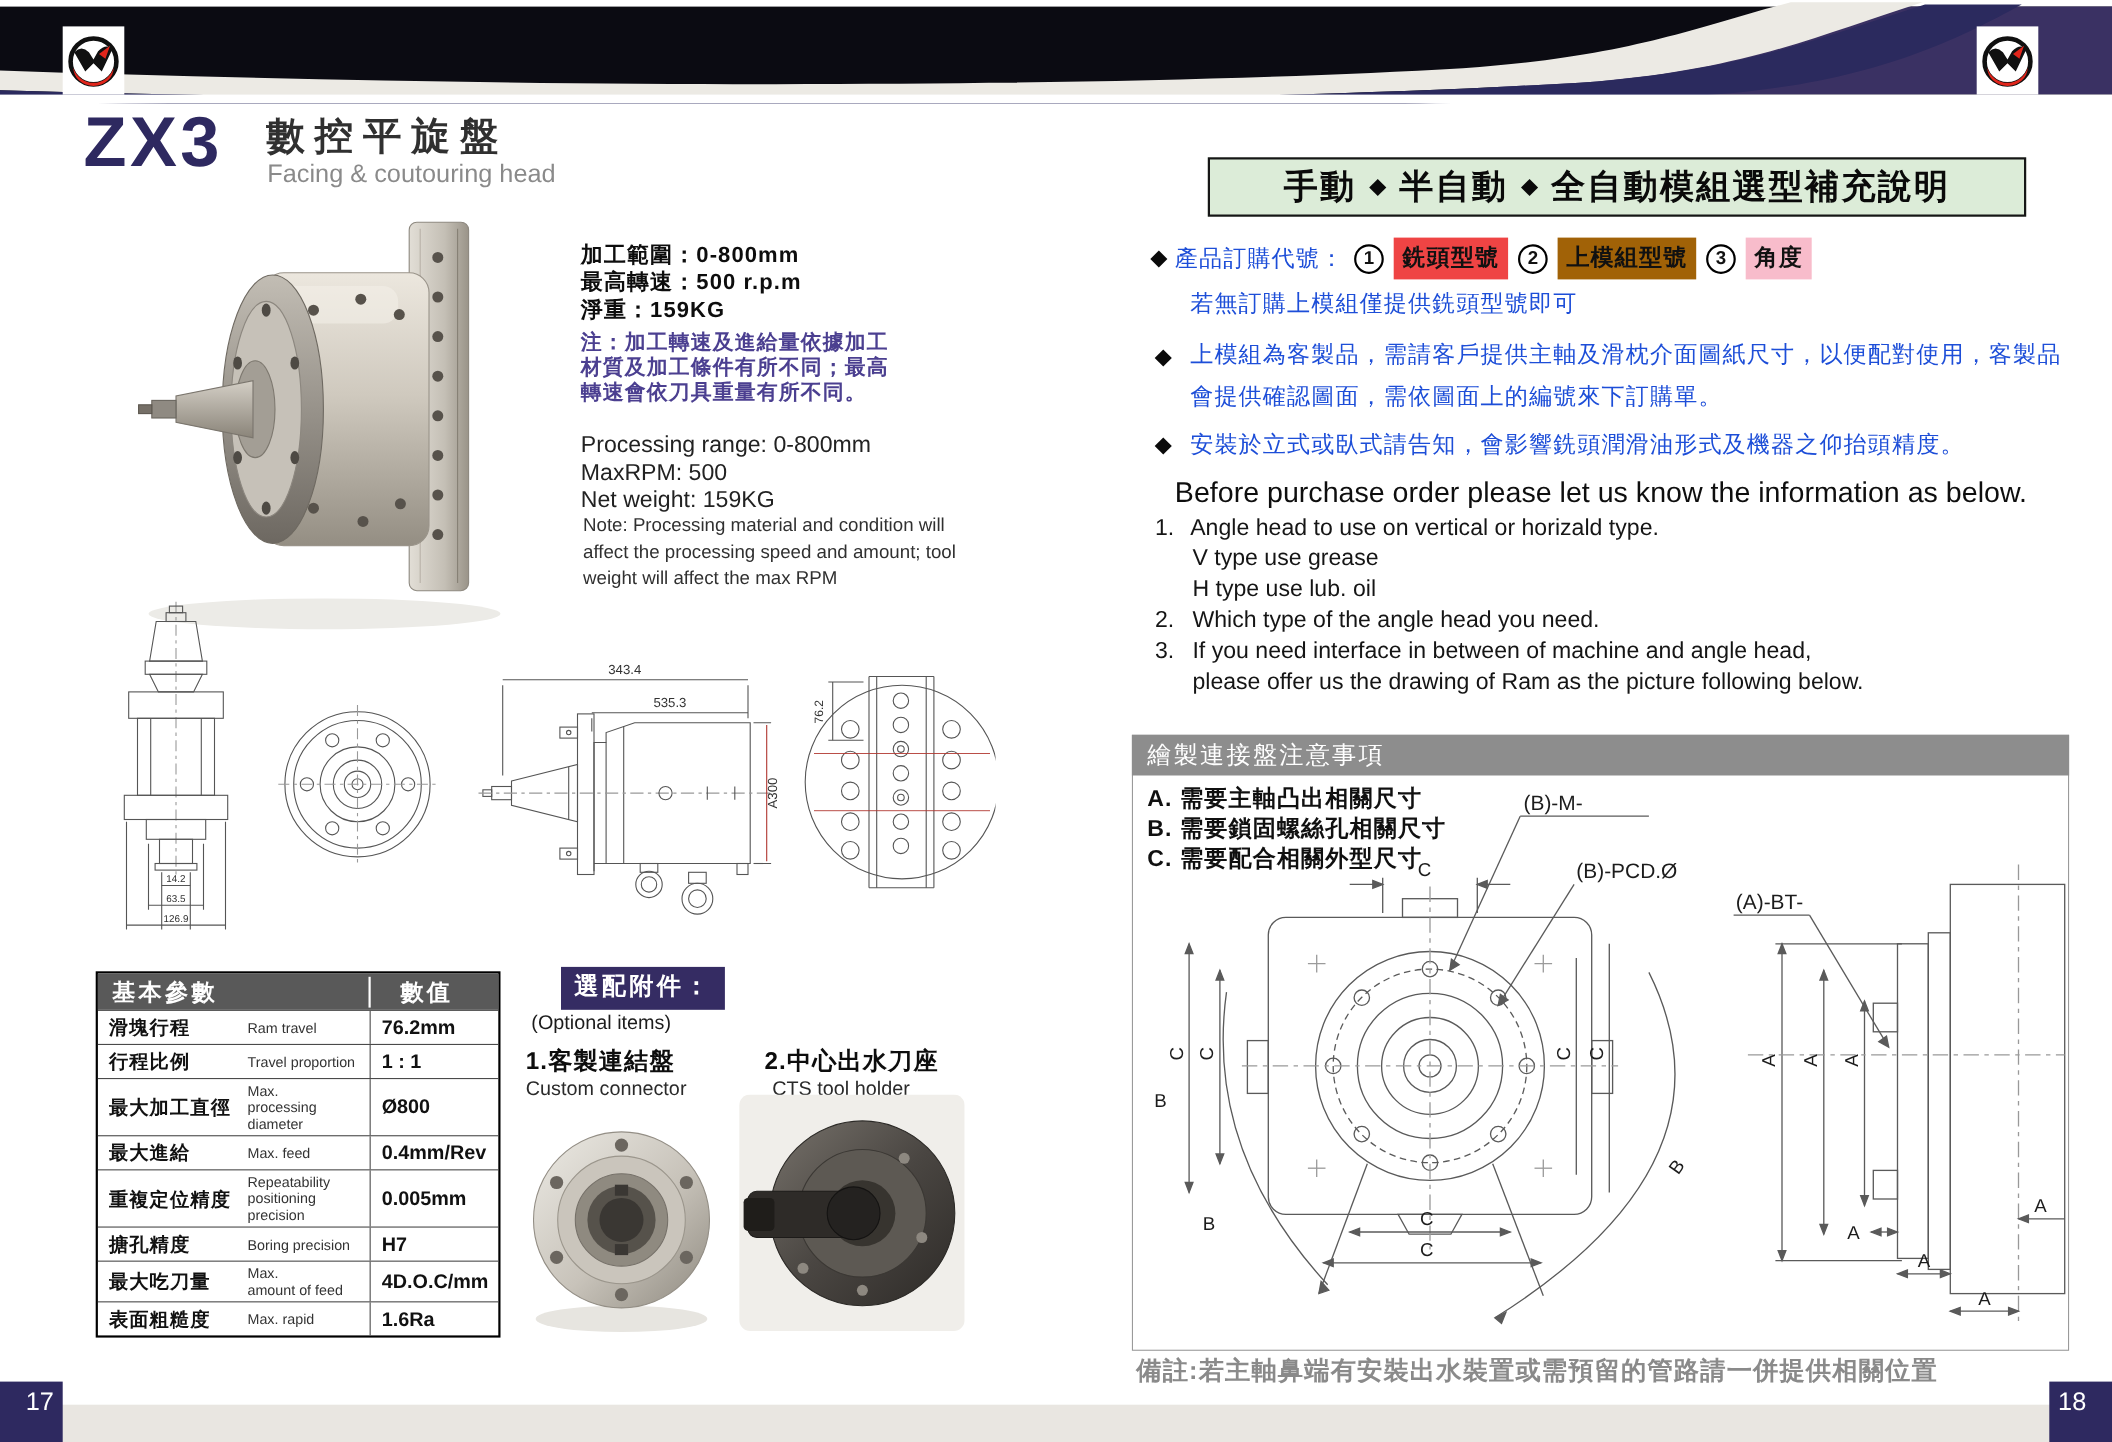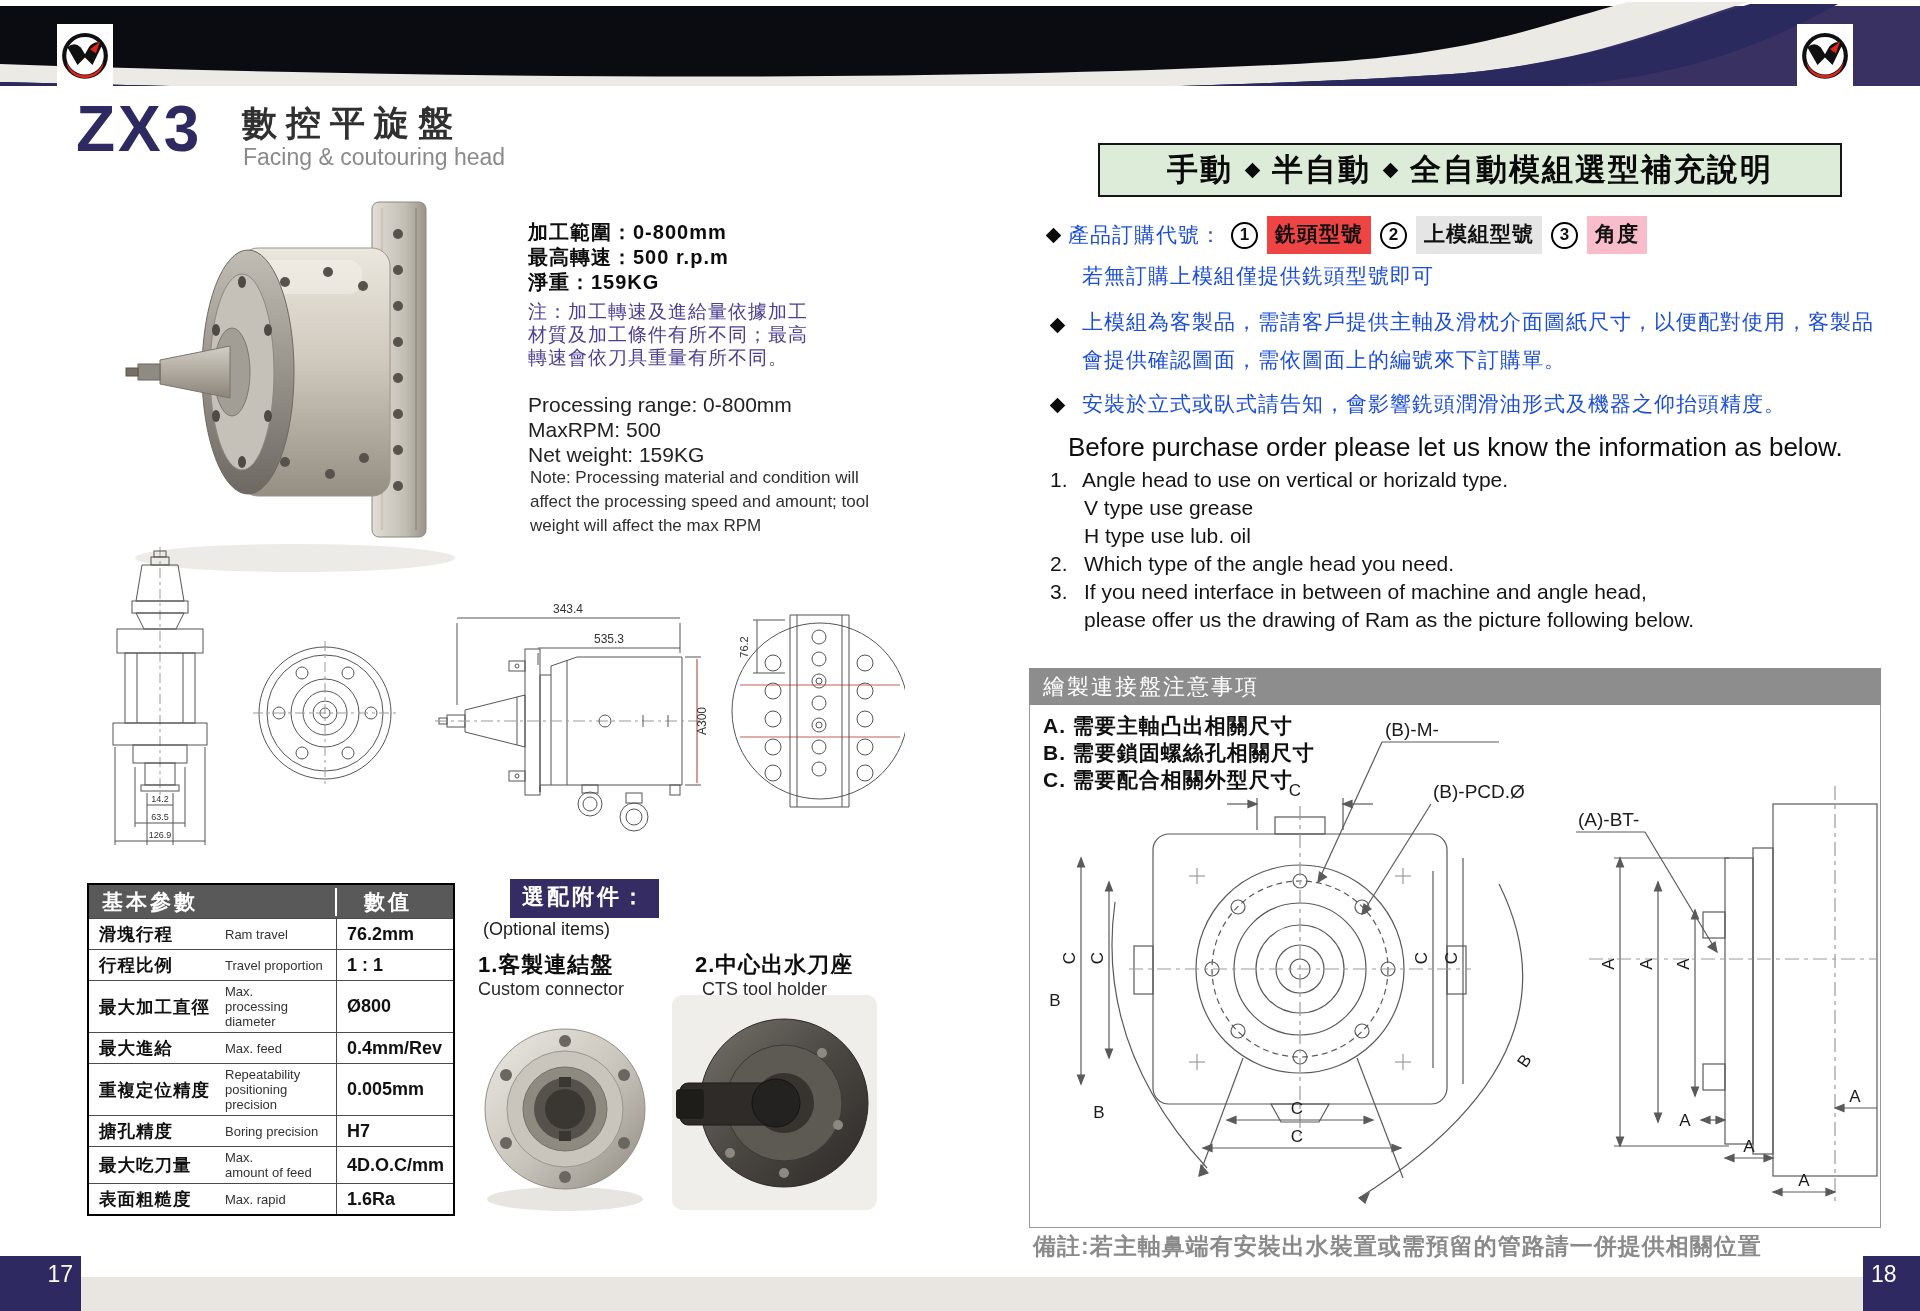--- a/index.html
+++ b/index.html
@@ -8,21 +8,21 @@
   .abs{position:absolute;}
   
   #banner{left:0;top:0;width:1920px;height:94px;}
   .logo-box{width:56px;height:62px;background:#fff;display:flex;align-items:center;justify-content:center;}
   
   .model{left:76px;top:92px;font-size:64px;font-weight:800;color:#2e2960;letter-spacing:3px;}
   .title-zh{left:242px;top:100px;font-size:35px;font-weight:600;color:#303030;letter-spacing:9px;}
   .title-en{left:243px;top:144px;font-size:23px;color:#8a8a8a;}
   
   .spec-zh{left:528px;top:220px;font-size:20px;font-weight:700;color:#0d0d0d;line-height:25px;letter-spacing:1px;}
-  .note-zh{left:528px;top:300px;font-size:19px;font-weight:400;color:#4b3f90;line-height:23px;letter-spacing:1px;}
+  .note-zh{left:528px;top:300px;font-size:19px;font-weight:700;color:#4b3f90;line-height:23px;letter-spacing:1px;}
   .spec-en{left:528px;top:392px;font-size:21px;color:#222;line-height:25px;}
   .note-en{left:530px;top:466px;font-size:17px;color:#303030;line-height:24px;}
   
   .spec-table{left:87px;top:883px;width:368px;border:2px solid #000;background:#fff;box-sizing:border-box;}
   .thead{display:flex;background:#595959;color:#fff;height:33px;align-items:center;font-size:21px;font-weight:700;letter-spacing:3px;}
   .th-param{width:248px;padding-left:13px;border-right:2px solid #fff;box-sizing:border-box;}
   .th-value{flex:1;padding-left:27px;}
   .trow{display:flex;border-top:1.5px solid #4a4a4a;min-height:30px;align-items:stretch;}
   .trow .c1{width:248px;display:flex;align-items:center;box-sizing:border-box;padding:3px 0 3px 10px;border-right:1.5px solid #4a4a4a;}
   .trow .zh{font-size:17.5px;font-weight:600;color:#111;width:126px;letter-spacing:1px;flex:none;}
@@ -37,31 +37,31 @@
   
   .green-banner{left:1098px;top:143px;width:744px;height:54px;background:#dcecd8;border:2px solid #161616;
                 box-sizing:border-box;display:flex;align-items:center;justify-content:center;gap:14px;
                 font-size:31px;font-weight:800;color:#0a0a0a;letter-spacing:2px;}
   .diamond{width:11px;height:11px;background:#0a0a0a;transform:rotate(45deg);display:inline-block;flex:none;}
   .b1row{left:1048px;top:216px;display:flex;align-items:center;gap:9px;}
   .zhbold{font-size:21px;font-weight:400;color:#1d4ed8;letter-spacing:1px;}
   .circ{width:27px;height:27px;border:2.5px solid #000;border-radius:50%;display:flex;align-items:center;
         justify-content:center;font-size:17px;font-weight:700;box-sizing:border-box;flex:none;}
   .tag{padding:4px 8px 6px;font-size:21px;font-weight:700;letter-spacing:1px;}
-  .tag.blue{background:#ef4444}.tag.yellow{background:#e5e5e5}.tag.pink{background:#f8bccb}
+  .tag.blue{background:#ef4444}.tag.yellow{background:#a16207}.tag.pink{background:#f8bccb}
   .eng{font-size:21px;color:#151515;}
   
   .draw-box{left:1029px;top:668px;width:852px;height:560px;border:1px solid #9a9a9a;box-sizing:border-box;background:#fff;}
   .draw-box-header{left:1029px;top:668px;width:852px;height:37px;background:#8d8d8d;color:#fff;font-size:22px;
                    letter-spacing:2px;line-height:37px;padding-left:14px;box-sizing:border-box;}
   .abc-note{font-size:21px;font-weight:700;color:#101010;letter-spacing:1px;}
   .footnote{left:1033px;top:1231px;font-size:23px;font-weight:700;color:#8a8a8a;letter-spacing:1px;}
   
   .foot-band{left:0;top:1277px;width:1920px;height:34px;background:#e9e6e1;}
-  .pg-box{top:1256px;width:81px;height:55px;background:#2e2960;color:#fff;font-size:23px;box-sizing:border-box;padding-top:5px;}
+  .pg-box{top:1256px;width:57px;height:55px;background:#2e2960;color:#fff;font-size:23px;box-sizing:border-box;padding-top:5px;}
   svg text{font-family:"Liberation Sans","DejaVu Sans",sans-serif;}
 </style>
 </head>
 <body>
 
 <div id="root">
 
   <svg class="abs" id="banner" viewBox="0 0 1920 94">
     <rect x="0" y="6" width="1920" height="80" fill="#0b0b12"></rect>
     <path d="M1300,86 C1470,70 1545,36 1625,6 L1920,6 L1920,86 Z" fill="#3a3163"></path>

